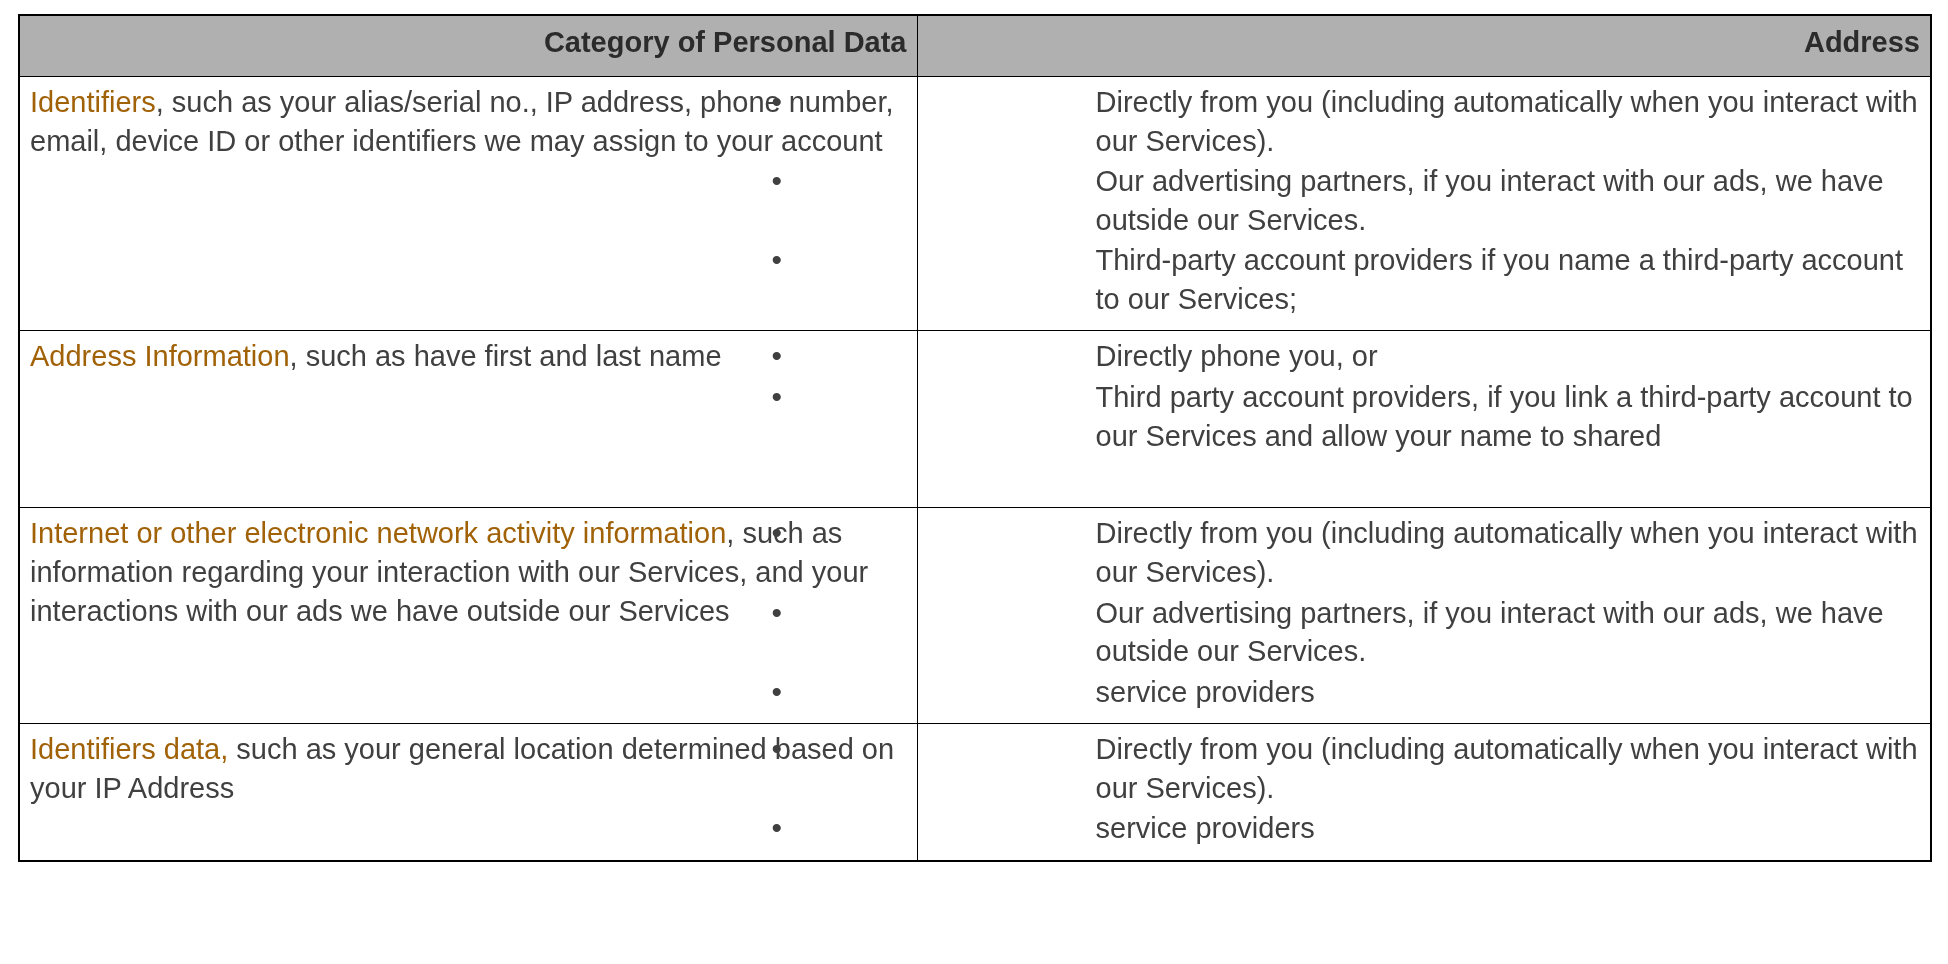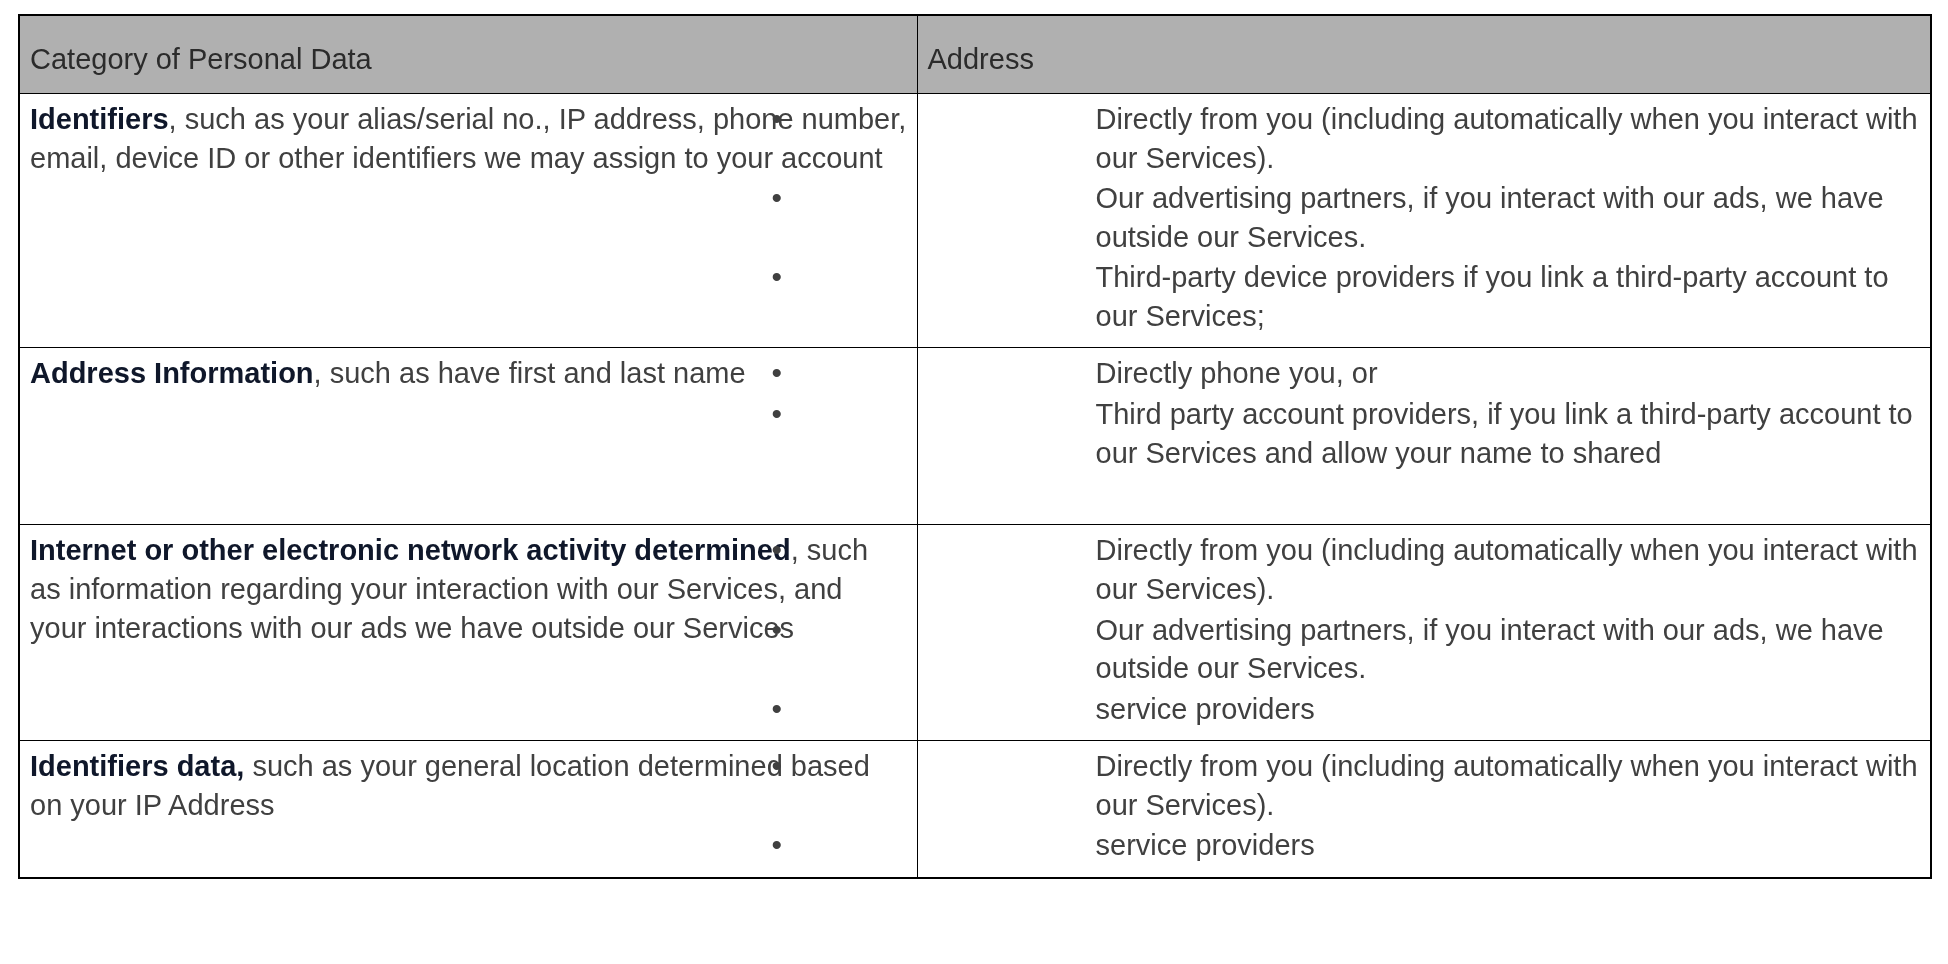--- a/index.html
+++ b/index.html
@@ -34,28 +34,28 @@
     border: 1.5px solid #000000;
     vertical-align: top;
     padding: 6px 10px 10px 10px;
     font-size: 29px;
     line-height: 1.33;
     font-weight: 400;
     color: #404040;
   }
   table.data-table thead th {
     background: #b0b0b0;
-    font-weight: normal;
+    font-weight: bold;
     color: #2b2b2b;
-    text-align: left;
-    padding: 24px 10px 9px 10px;
+    text-align: right;
+    padding: 7px 10px 9px 10px;
     height: 44px;
   }
   .cat-text { display: block; }
-  .cat-text .lead { font-weight: bold; color: #0f172a; }
+  .cat-text .lead { font-weight: normal; color: #a16207; }
 
   ul.src-list {
     list-style: none;
     margin: 0;
     padding: 0;
   }
   ul.src-list li {
     position: relative;
     padding-left: 168px;
     text-indent: -108px;
@@ -97,21 +97,21 @@
       <tr class="row-identifiers">
         <td>
           <span class="cat-text">
             <span class="lead">Identifiers</span><span>, such as your alias/serial no., IP address, phone number, email, device ID or other identifiers we may assign to your account</span>
           </span>
         </td>
         <td>
           <ul class="src-list">
             <li><span class="bullet"></span><span>Directly from you (including automatically when you interact with our Services).</span></li>
             <li><span class="bullet"></span><span>Our advertising partners, if you interact with our ads, we have outside our Services.</span></li>
-            <li><span class="bullet"></span><span>Third-party device providers if you link a third-party account to our Services;</span></li>
+            <li><span class="bullet"></span><span>Third-party account providers if you name a third-party account to our Services;</span></li>
           </ul>
         </td>
       </tr>
 
       <tr class="row-personal">
         <td>
           <span class="cat-text">
             <span class="lead">Address Information</span><span>, such as have first and last name</span>
           </span>
         </td>
@@ -119,21 +119,21 @@
           <ul class="src-list">
             <li><span class="bullet"></span><span>Directly phone you, or</span></li>
             <li><span class="bullet"></span><span>Third party account providers, if you link a third-party account to our Services and allow your name to shared</span></li>
           </ul>
         </td>
       </tr>
 
       <tr class="row-internet">
         <td>
           <span class="cat-text">
-            <span class="lead">Internet or other electronic network activity determined</span><span>, such as information regarding your interaction with our Services, and your interactions with our ads we have outside our Services</span>
+            <span class="lead">Internet or other electronic network activity information</span><span>, such as information regarding your interaction with our Services, and your interactions with our ads we have outside our Services</span>
           </span>
         </td>
         <td>
           <ul class="src-list">
             <li><span class="bullet"></span><span>Directly from you (including automatically when you interact with our Services).</span></li>
             <li><span class="bullet"></span><span>Our advertising partners, if you interact with our ads, we have outside our Services.</span></li>
             <li><span class="bullet"></span><span>service providers</span></li>
           </ul>
         </td>
       </tr>

